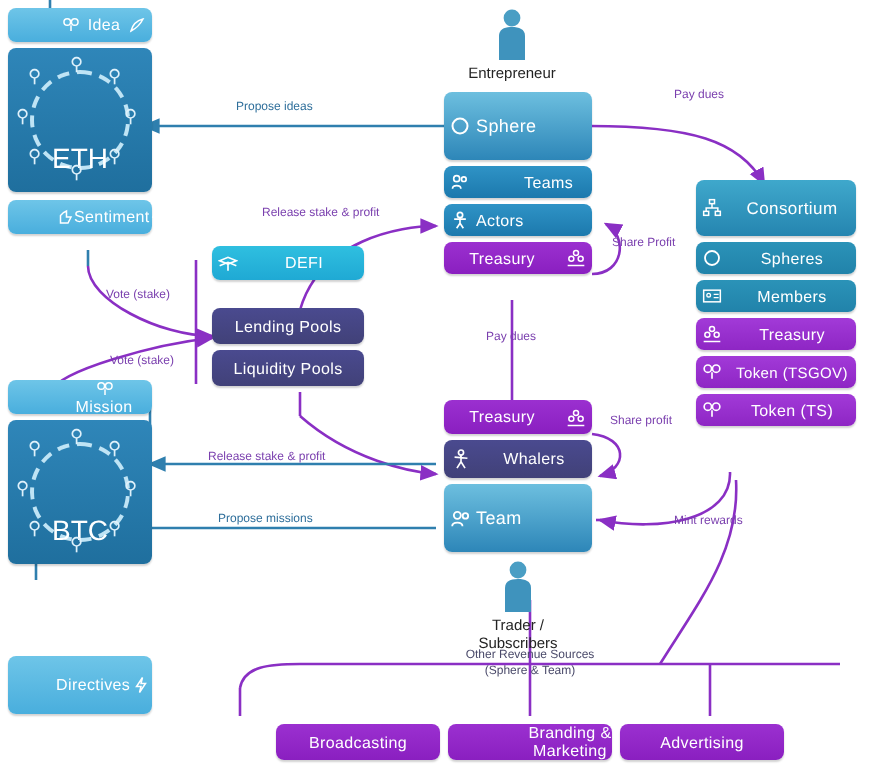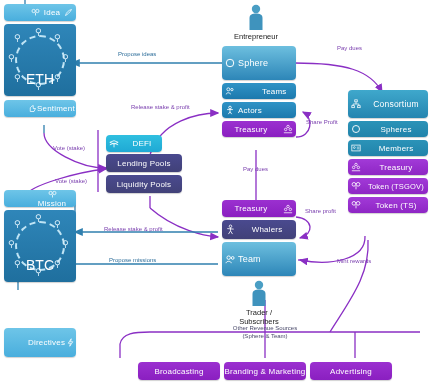--- a/index.html
+++ b/index.html
@@ -229,21 +229,21 @@
     <span class="ic right">
       <svg width="10" height="10" viewBox="0 0 12 12">
           <circle cx="6" cy="3" r="1.5" fill="none" stroke="#fff" stroke-width=".9"></circle>
           <circle cx="3.2" cy="6.5" r="1.5" fill="none" stroke="#fff" stroke-width=".9"></circle>
           <circle cx="8.8" cy="6.5" r="1.5" fill="none" stroke="#fff" stroke-width=".9"></circle>
           <path d="M1 10.5 L11 10.5" stroke="#fff" stroke-width=".9"></path>
         </svg>
     </span>
   </div>
 
-  <div class="node c-cyan" style="left:106px;top:135px;width:56px;height:17px;">
+  <div class="node c-cyan" style="left:106px;top:123px;width:76px;height:17px;">
     <span class="ic">
       <svg width="10" height="10" viewBox="0 0 12 12">
           <path d="M1 4 L6 2 L11 4 L6 6 z" fill="none" stroke="#fff" stroke-width="1"></path>
           <path d="M1 7 L6 5 L11 7" fill="none" stroke="#fff" stroke-width="1"></path>
           <path d="M6 6 L6 10" stroke="#fff" stroke-width="1"></path>
         </svg>
     </span>
     <span class="lbl">DEFI</span>
   </div>
   <div class="node c-navy" style="left:106px;top:154px;width:76px;height:18px;">
@@ -364,21 +364,21 @@
   </div>
 
   <div class="caption" style="left:205px;top:325px;width:120px;">
     <div>Other Revenue Sources</div>
     <div>(Sphere &amp; Team)</div>
   </div>
 
   <div class="node c-purple" style="left:138px;top:362px;width:82px;height:18px;">
     <span class="lbl">Broadcasting</span>
   </div>
-  <div class="node c-purple" style="left:224px;top:362px;width:82px;height:18px;">
+  <div class="node c-purple" style="left:224px;top:362px;width:82px;height:18px;padding-left:40px;">
     <span class="lbl">Branding &amp; Marketing</span>
   </div>
   <div class="node c-purple" style="left:310px;top:362px;width:82px;height:18px;">
     <span class="lbl">Advertising</span>
   </div>
 
   <div class="elabel" style="left:118px;top:51px;">Propose ideas</div>
   <div class="elabel p" style="left:337px;top:45px;">Pay dues</div>
   <div class="elabel p" style="left:131px;top:104px;">Release stake &amp; profit</div>
   <div class="elabel p" style="left:306px;top:119px;">Share Profit</div>

